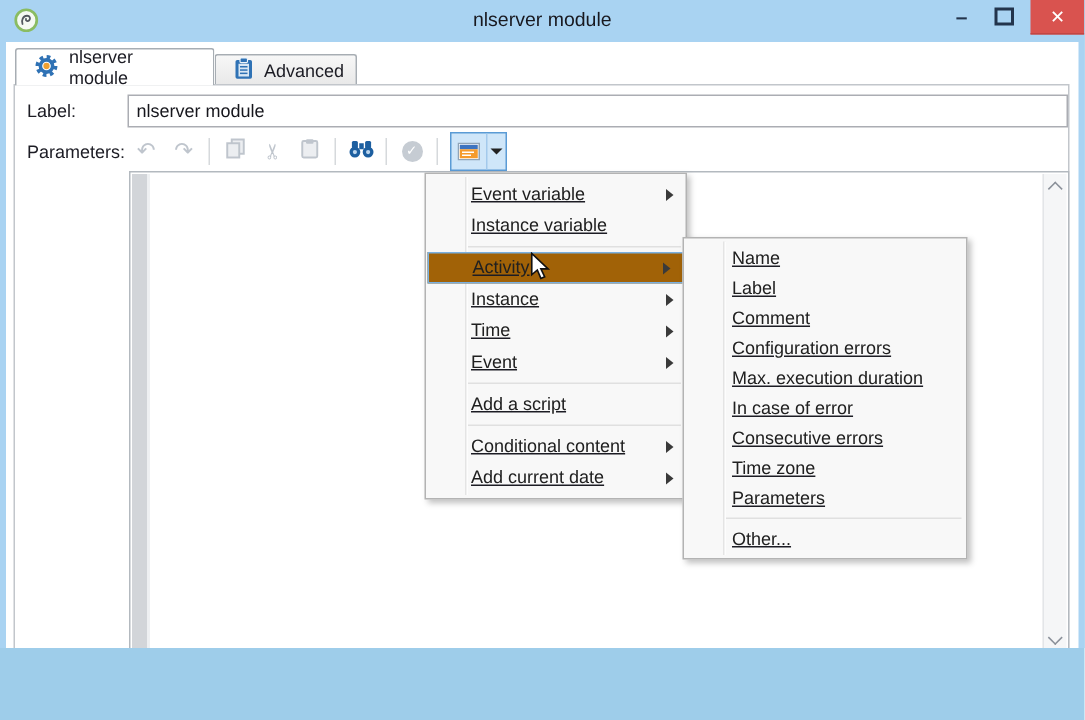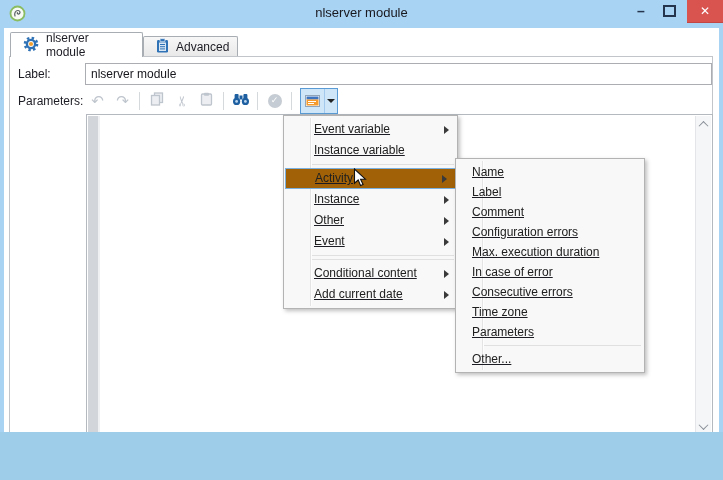--- a/index.html
+++ b/index.html
@@ -42,21 +42,21 @@
   .scroll-arrow{position:absolute;left:0;width:15px;height:16px;display:flex;align-items:center;justify-content:center;}
   .chev{width:6px;height:6px;border-style:solid;border-color:#8a9099;border-width:1.5px 1.5px 0 0;display:block;}
   .chev-up{transform:rotate(-45deg) translate(-1px,1px);}
   .chev-down{transform:rotate(135deg) translate(-1px,1px);}
   
   .menu{position:absolute;background:#f8f8f8;border:1px solid #b3b3b3;box-shadow:2px 2px 4px rgba(0,0,0,0.25);box-sizing:border-box;padding:3px 0;z-index:10;text-decoration:underline;}
   .menu-main{left:283px;top:115px;width:175px;}
   .menu-sub{left:455px;top:158px;width:190px;z-index:11;}
   .menu .gline{position:absolute;left:26px;top:2px;bottom:2px;width:1px;background:#e4e4e4;border-right:1px solid #fdfdfd;}
   .mitem{position:relative;height:21px;line-height:21px;padding-left:30px;color:#202020;white-space:nowrap;}
-  .menu-sub .mitem{height:20px;line-height:20px;padding-left:16px;}
+  .menu-sub .mitem{height:20px;line-height:20px;padding-left:32px;}
   .mitem.hl{background:#a16207;border:1px solid #7ab0e0;margin:0 1px;height:19px;line-height:19px;padding-left:29px;}
   .msep{height:1px;background:#e0e0e0;margin:3px 3px 3px 28px;}
   .subarrow{position:absolute;right:8px;top:50%;margin-top:-4px;width:0;height:0;border-top:4px solid transparent;border-bottom:4px solid transparent;border-left:5px solid #3a3a3a;}
   
   .footer-btn{position:absolute;top:443px;height:22px;background:linear-gradient(#f5f5f5,#e9e9e9);display:flex;align-items:center;justify-content:flex-start;font-size:13px;color:#1c1c24;box-sizing:border-box;cursor:default;}
   .btn-ok{left:585px;width:55px;border:1px solid #3f8fd6;}
   .btn-cancel{left:658px;width:56px;border:1px solid #ababab;}
   .btn-label::first-letter{text-decoration:underline;}
   
   .cursor{position:absolute;left:353px;top:168px;z-index:20;pointer-events:none;}
@@ -194,23 +194,24 @@
     </div>
   </div>
 
   <div class="menu menu-main">
     <span class="gline"></span>
     <div class="mitem"><span>Event variable</span><span class="subarrow"></span></div>
     <div class="mitem"><span>Instance variable</span></div>
     <div class="msep"></div>
     <div class="mitem hl"><span>Activity</span><span class="subarrow"></span></div>
     <div class="mitem"><span>Instance</span><span class="subarrow"></span></div>
-    <div class="mitem"><span>Other</span><span class="subarrow"></span></div>
+    <div class="mitem"><span>Time</span><span class="subarrow"></span></div>
     <div class="mitem"><span>Event</span><span class="subarrow"></span></div>
     <div class="msep"></div>
+    <div class="mitem"><span>Add a script</span></div>
     <div class="msep"></div>
     <div class="mitem"><span>Conditional content</span><span class="subarrow"></span></div>
     <div class="mitem"><span>Add current date</span><span class="subarrow"></span></div>
   </div>
 
   <div class="menu menu-sub">
     <span class="gline"></span>
     <div class="mitem"><span>Name</span></div>
     <div class="mitem"><span>Label</span></div>
     <div class="mitem"><span>Comment</span></div>

